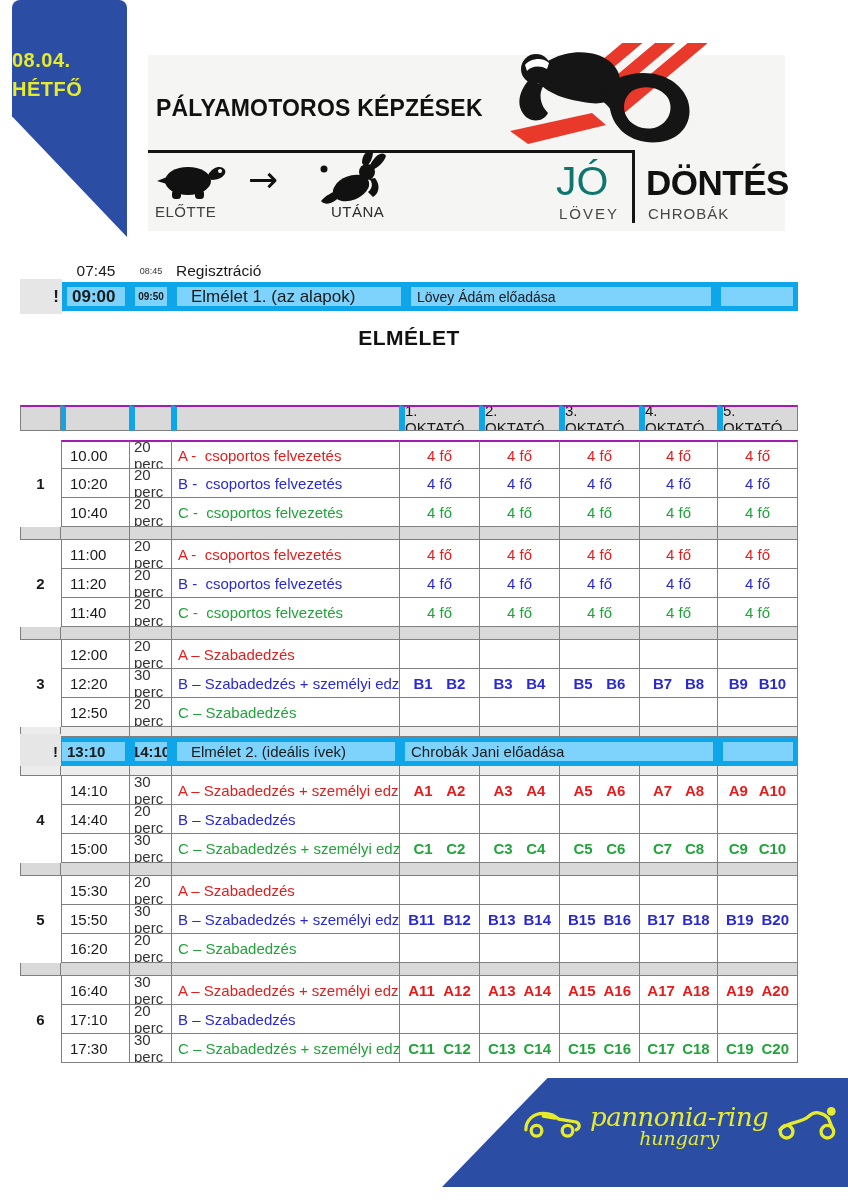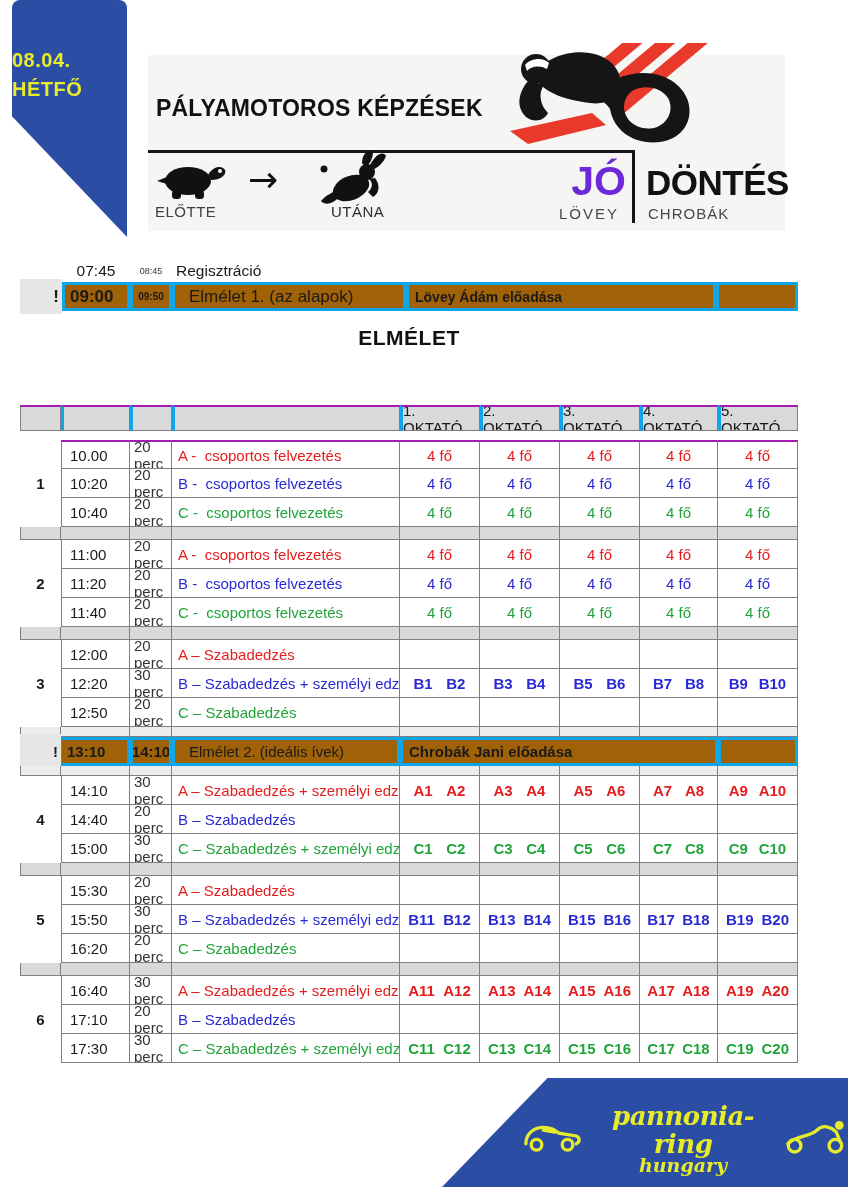--- a/index.html
+++ b/index.html
@@ -16,41 +16,41 @@
   
   .header-box{position:absolute;left:148px;top:55px;width:637px;height:176px;background:#f5f5f3;}
   .header-title{position:absolute;left:8px;top:40px;font-size:23px;font-weight:bold;color:#111;letter-spacing:.2px;}
   .header-rule{position:absolute;left:0;top:95px;width:485px;height:3px;background:#151515;}
   .header-vrule{position:absolute;left:484px;top:95px;width:3px;height:73px;background:#151515;}
   .icon-turtle{position:absolute;left:6px;top:102px;}
   .icon-arrow{position:absolute;left:100px;top:104px;font-size:36px;color:#111;font-family:"DejaVu Sans",sans-serif;}
   .icon-rabbit{position:absolute;left:170px;top:96px;}
   .lbl-before{position:absolute;left:7px;top:148px;font-size:15px;color:#404040;letter-spacing:.5px;}
   .lbl-after{position:absolute;left:183px;top:148px;font-size:15px;color:#2c2c2c;letter-spacing:.5px;}
-  .brand-left{position:absolute;left:408px;top:103px;width:70px;text-align:right;
-              font-size:41px;color:#6d28d9;font-weight:700;}
+  .brand-left{position:absolute;left:408px;top:103px;width:70px;
+              font-size:41px;color:#0f766e;font-weight:400;}
   .brand-right{position:absolute;left:498px;top:108px;font-size:35px;font-weight:800;color:#111;letter-spacing:-.5px;}
   .brand-sub-left{position:absolute;left:404px;top:150px;width:74px;text-align:center;
                   font-size:15px;color:#474747;letter-spacing:2px;}
   .brand-sub-right{position:absolute;left:500px;top:150px;font-size:15px;color:#474747;letter-spacing:1px;}
   .moto-art{position:absolute;left:350px;top:-12px;}
 
   
   .toprow{position:absolute;left:20px;width:778px;display:grid;
           grid-template-columns:42px 68px 42px 234px 310px 82px;}
   .row-registration{top:261px;height:20px;}
   .row-lecture1{top:282px;height:29px;}
   .cell{display:flex;align-items:center;overflow:hidden;}
-  .bordered{border:3px solid #0ea5e9;background:#a16207;}
+  .bordered{border:5px solid #0ea5e9;background:#7dd3fc;}
   .mark-cell{justify-content:flex-end;padding-right:3px;background:#e6e6e6;margin:-3px 0;
              font-weight:bold;font-size:17px;}
   .time-lg{font-weight:bold;font-size:17px;padding-left:5px;}
   .time-sm{font-weight:bold;font-size:10px;justify-content:center;}
   .lect-title{font-weight:normal;font-size:17px;padding-left:14px;}
-  .lect-speaker{font-weight:bold;font-size:14px;padding-left:6px;}
+  .lect-speaker{font-weight:normal;font-size:14px;padding-left:6px;}
   .reg-time{font-size:15.5px;justify-content:center;}
   .reg-end{font-size:9px;justify-content:center;color:#333;}
   .reg-label{font-size:15.5px;padding-left:4px;}
 
   .section-heading{position:absolute;left:20px;top:326px;width:778px;text-align:center;
                    font-size:21px;font-weight:bold;letter-spacing:.5px;color:#111;}
 
   
   .sched{position:absolute;left:20px;top:405px;width:778px;}
   .srow{display:grid;grid-template-columns:41px 69px 42px 228px 80px 80px 80px 78px 80px;}
@@ -68,21 +68,21 @@
   .act-cell{padding-left:6px;font-size:14.5px;white-space:pre;background:#fff;}
   .val-cell{justify-content:center;background:#fff;font-size:13px;}
   .pair-cell{justify-content:space-evenly;font-weight:bold;}
   .c-red{color:var(--red);} .c-blue{color:var(--cblue);} .c-green{color:var(--green);}
 
   
   .footer-flag{position:absolute;left:442px;top:1078px;width:406px;height:109px;
                background:var(--blue);clip-path:polygon(26% 0,100% 0,100% 100%,0 100%);}
   .footer-logo{position:absolute;left:80px;top:24px;display:flex;align-items:center;gap:6px;}
   .logo-text{text-align:center;color:var(--yellow);
-             font-family:"DejaVu Serif",serif;font-style:italic;font-weight:bold;}
+             font-family:"DejaVu Serif",serif;font-style:italic;font-weight:normal;}
   .logo-main{font-size:26px;line-height:28px;letter-spacing:-.5px;}
   .logo-sub{font-size:19px;line-height:15px;}
 </style>
 </head>
 <body>
 
 <div class="page">
 
   <div class="ribbon">
     <div class="ribbon-text">

